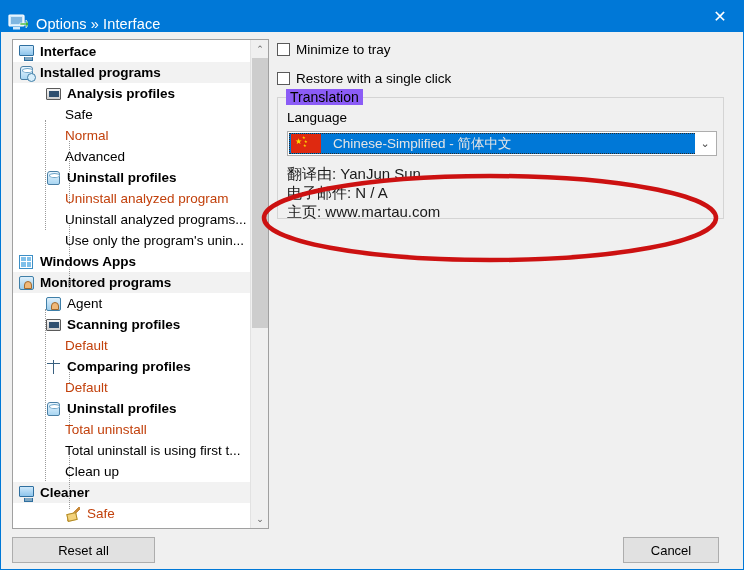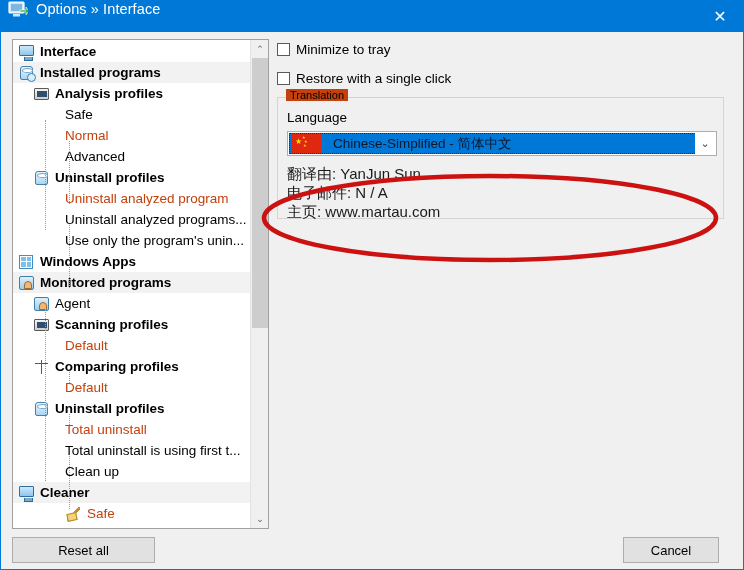--- a/index.html
+++ b/index.html
@@ -16,21 +16,21 @@
     width: 744px; height: 570px;
     background: #f0f0f0;
     border: 1px solid #0078d7;
   }
 
   
   .titlebar {
     position: absolute; left: 0; top: 0;
     width: 742px; height: 31px;
     background: #0078d7;
-    display: flex; align-items: flex-start;
+    display: flex; align-items: flex-end;
   }
   .title-icon {
     width: 20px; height: 18px;
     margin-left: 7px; margin-right: 8px;
     position: relative; flex: none;
   }
   .title-text {
     color: #ffffff;
     font-size: 14.5px;
     letter-spacing: .1px;
@@ -73,21 +73,21 @@
     color: #000000;
   }
   .tnode.hl { background: #f2f2f2; }
   .tnode .ico {
     width: 17px; height: 16px;
     flex: none; margin-right: 5px;
     position: relative;
   }
   .tnode .lbl { line-height: 1; }
   .tnode.root { padding-left: 5px; font-weight: bold; }
-  .tnode.lvl1 { padding-left: 20px; text-align: right; }
+  .tnode.lvl1 { padding-left: 32px; text-align: right; }
   .tnode.lvl1.bold .lbl { font-weight: bold; }
   .tnode.lvl2 { padding-left: 52px; }
   .tnode.red .lbl { color: #c2410c; text-align: right; }
 
   
   .dots {
     position: absolute;
     border-left: 1px dotted #9a9a9a;
   }
 
@@ -207,22 +207,22 @@
   }
 
   .groupbox {
     position: relative;
     margin-top: 7px;
     width: 447px; height: 122px;
     border: 1px solid #d4d4d4;
   }
   .gb-legend {
     position: absolute; left: 8px; top: -9px;
-    background: #c2410c; padding: 0 4px;
-    font-size: 11px; color: #000;
+    background: #8b5cf6; padding: 0 4px;
+    font-size: 14px; color: #000;
   }
   .gb-sublabel {
     position: absolute; left: 9px; top: 12px;
     font-size: 13.5px; color: #000;
   }
 
   .combo {
     position: absolute; left: 9px; top: 33px;
     width: 430px; height: 25px;
     background: #ffffff;
@@ -243,21 +243,21 @@
     position: relative;
   }
   .flag .star-big {
     position: absolute; left: 4px; top: 4px;
     color: #ffde00; font-size: 8px; line-height: 1;
   }
   .flag .star-s1 { position: absolute; left: 11px; top: 2px; color: #ffde00; font-size: 4px; line-height: 1; }
   .flag .star-s2 { position: absolute; left: 13px; top: 6px; color: #ffde00; font-size: 4px; line-height: 1; }
   .flag .star-s3 { position: absolute; left: 12px; top: 10px; color: #ffde00; font-size: 4px; line-height: 1; }
   .combo-text {
-    color: #0f172a; font-size: 13.5px;
+    color: #e5e5e5; font-size: 13.5px;
     margin-left: 12px; white-space: nowrap;
   }
   .combo-arrow {
     position: absolute; right: 1px; top: 1px;
     width: 20px; height: 21px;
     display: flex; align-items: center; justify-content: center;
     color: #4a4a4a; font-size: 11px;
     background: #ffffff;
   }
 

